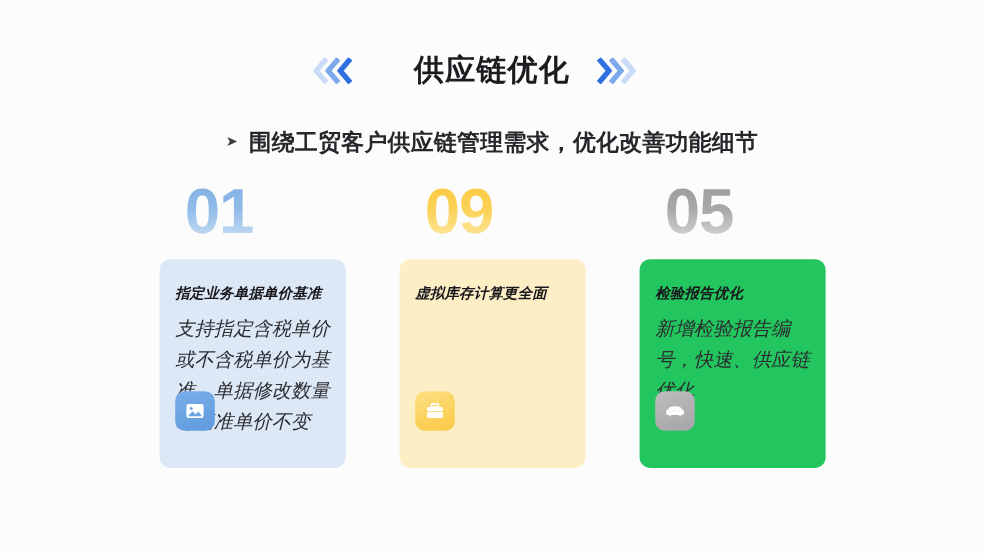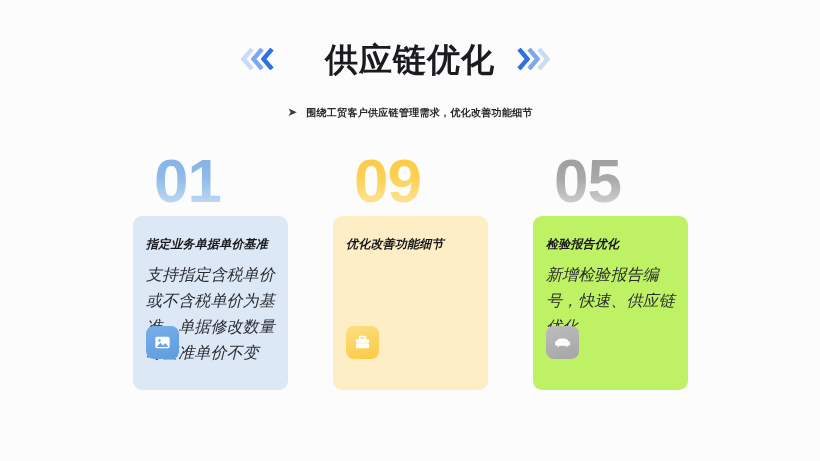--- a/index.html
+++ b/index.html
@@ -44,21 +44,21 @@
   }
   .chev-group.left { justify-content: flex-start; margin-right: 22px; }
   .chev-group.right { justify-content: flex-start; margin-left: 22px; }
   .chev {
     width: 13px;
     height: 22px;
     margin-right: -3px;
     flex: none;
   }
   .title {
-    font-size: 33px;
+    font-size: 25px;
     font-weight: bold;
     color: #1b1b1f;
     letter-spacing: 1px;
     white-space: nowrap;
     line-height: 1;
   }
 
   
   .subtitle-row {
     position: absolute;
@@ -70,21 +70,21 @@
     justify-content: center;
     gap: 9px;
   }
   .subtitle-marker {
     color: #3a3a3f;
     font-size: 12px;
     line-height: 1;
     transform: translateY(-1px);
   }
   .subtitle-text {
-    font-size: 10px;
+    font-size: 19px;
     font-weight: bold;
     color: #27272b;
     letter-spacing: .3px;
     white-space: nowrap;
   }
 
   
   .cards {
     position: absolute;
     top: 150px;
@@ -99,21 +99,21 @@
     height: 240px;
   }
   .card-wrap.c1 { left: 0px; }
   .card-wrap.c2 { left: 200px; }
   .card-wrap.c3 { left: 400px; }
 
   .bignum {
     position: absolute;
     top: 0;
     left: 21px;
-    font-size: 62px;
+    font-size: 53px;
     font-weight: bold;
     line-height: 1;
     letter-spacing: -1px;
     -webkit-background-clip: text;
     background-clip: text;
     color: transparent;
     z-index: 3;
     user-select: none;
   }
   .c1 .bignum { background-image: linear-gradient(180deg, #7fb0e3 0%, #8fbbe8 45%, #cfe2f5 100%); }
@@ -125,21 +125,21 @@
     top: 66px;
     left: 0;
     width: 155px;
     height: 174px;
     border-radius: 9px;
     z-index: 2;
     font-style: italic;
   }
   .c1 .card { background: #dce8f6; }
   .c2 .card { background: #fdeec6; }
-  .c3 .card { background: #bef264; }
+  .c3 .card { background: #22c55e; }
 
   .card-title {
     position: absolute;
     top: 21px;
     left: 13px;
     right: 10px;
     font-size: 12px;
     font-weight: bold;
     color: #18181c;
     line-height: 1.2;
@@ -224,21 +224,21 @@
             <circle cx="6.4" cy="7.6" r="1.5" fill="#6aa4e2"></circle>
             <path d="M3.1 15.2 L7.6 10.3 L10.6 13.4 L13.3 10.6 L16.9 15.2 Z" fill="#6aa4e2"></path>
           </svg>
         </div>
       </div>
     </div>
 
     <div class="card-wrap c2">
       <div class="bignum">09</div>
       <div class="card">
-        <div class="card-title">优化改善功能细节</div>
+        <div class="card-title">虚拟库存计算更全面</div>
         <div class="icon-tile">
           <svg width="17" height="17" viewBox="0 0 20 20">
             <rect x="6.6" y="3.0" width="6.8" height="3.2" rx="1.1" fill="none" stroke="#ffffff" stroke-width="1.7"></rect>
             <rect x="2.2" y="6.2" width="15.6" height="4.0" rx="1.1" fill="#ffffff"></rect>
             <rect x="2.2" y="11.0" width="15.6" height="5.8" rx="1.1" fill="#ffffff"></rect>
           </svg>
         </div>
       </div>
     </div>
 

